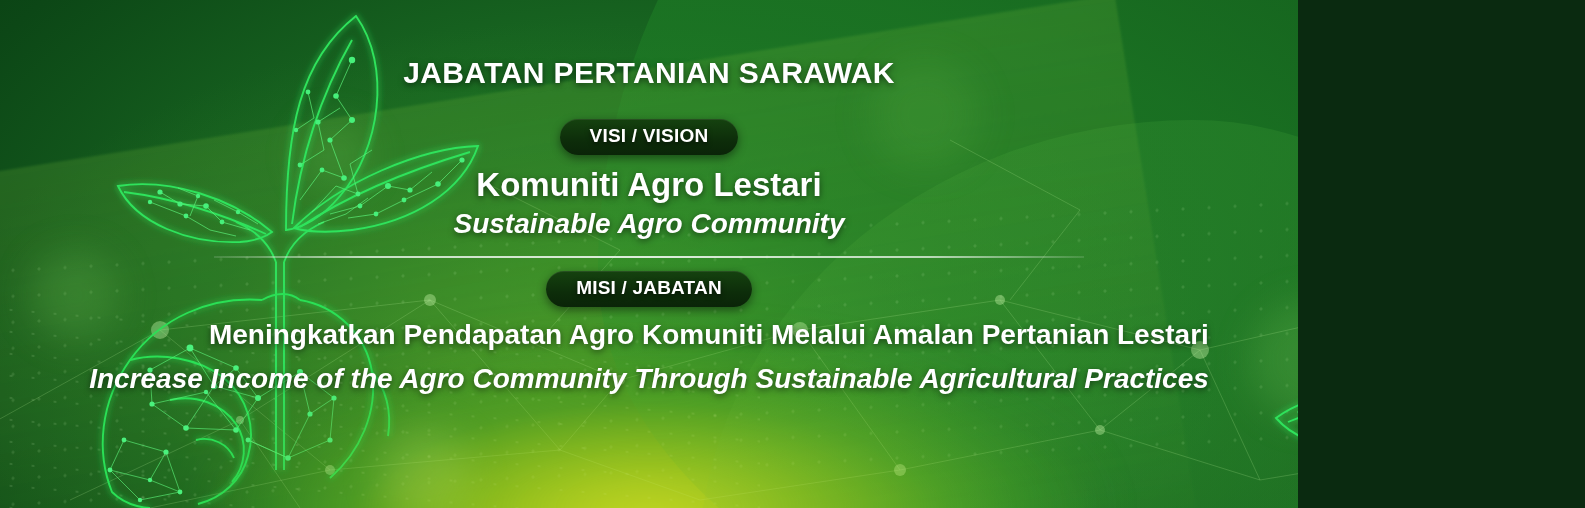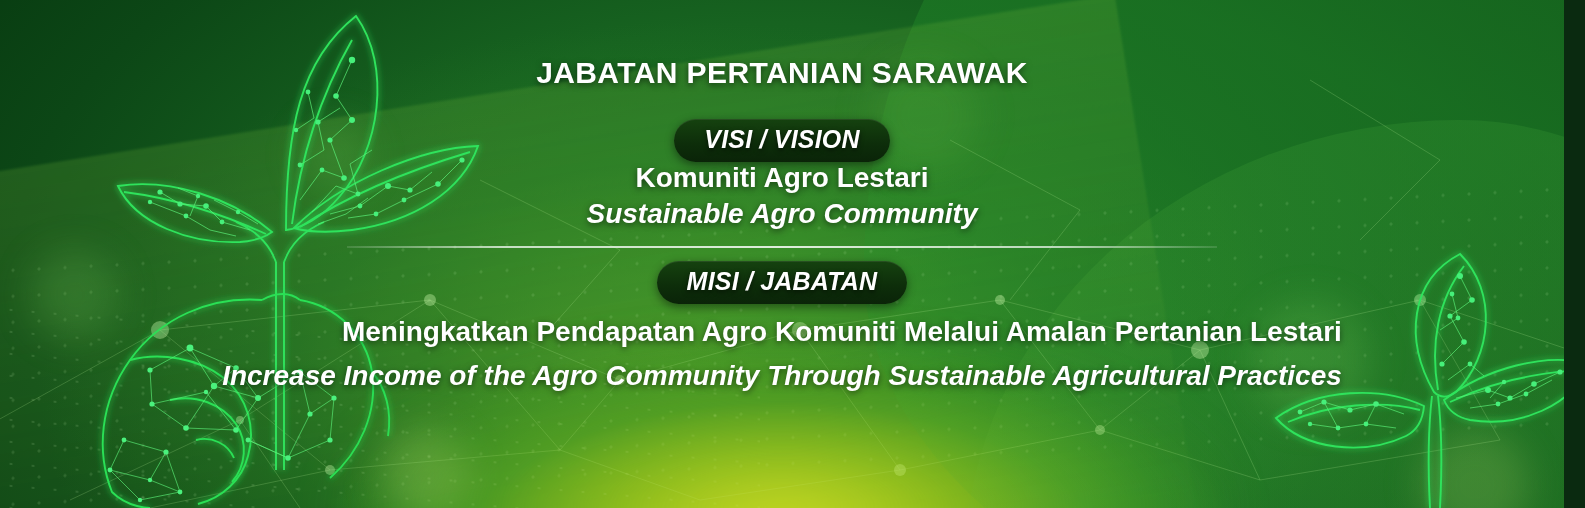--- a/index.html
+++ b/index.html
@@ -1,21 +1,21 @@
 <!DOCTYPE html>
 <html><head>
 <meta charset="utf-8">
 <title>Jabatan Pertanian Sarawak Banner</title>
 <style>
   html,body{margin:0;padding:0;background:#0a2a10;}
   *{box-sizing:border-box;}
 
   .banner{
     position:relative;
-    width:1564px;
+    width:1298px;
     height:508px;
     overflow:hidden;
     font-family:"Liberation Sans","DejaVu Sans",sans-serif;
     background:#063c11;
   }
 
   
   .bg-base{
     position:absolute; inset:0;
     background:
@@ -94,34 +94,33 @@
     text-shadow:0 2px 6px rgba(0,0,0,.55);
     white-space:nowrap;
   }
   .title-line.l2{font-size:31px;}
 
   .badge{
     display:inline-block;
     background:linear-gradient(180deg,#15420f 0%,#0d2d0a 60%,#0a2408 100%);
     color:#ffffff;
     font-weight:bold;
-    font-size:25px;
+    font-size:19px;
     letter-spacing:.2px;
     padding:6px 30px 8px;
     border-radius:26px;
     box-shadow:0 3px 10px rgba(0,0,0,.45), inset 0 1px 0 rgba(255,255,255,.08);
     text-shadow:0 2px 5px rgba(0,0,0,.6);
     white-space:nowrap;
-    font-style:italic;
   }
 
   .vision-sec{margin-top:26px;text-align:center;}
   .line-bm{
-    color:#ffffff; font-weight:bold; font-size:28px;
-    text-shadow:0 2px 6px rgba(0,0,0,.55);
+    color:#ffffff; font-weight:bold; font-size:33px;
+    margin-top:11px; text-shadow:0 2px 6px rgba(0,0,0,.55);
     white-space:nowrap;
   }
   .line-en{
     color:#ffffff; font-weight:bold; font-style:italic; font-size:28px;
     margin-top:4px; text-shadow:0 2px 6px rgba(0,0,0,.55);
     white-space:nowrap;
   }
 
   .divider{
     width:870px; height:2px; margin-top:16px;

